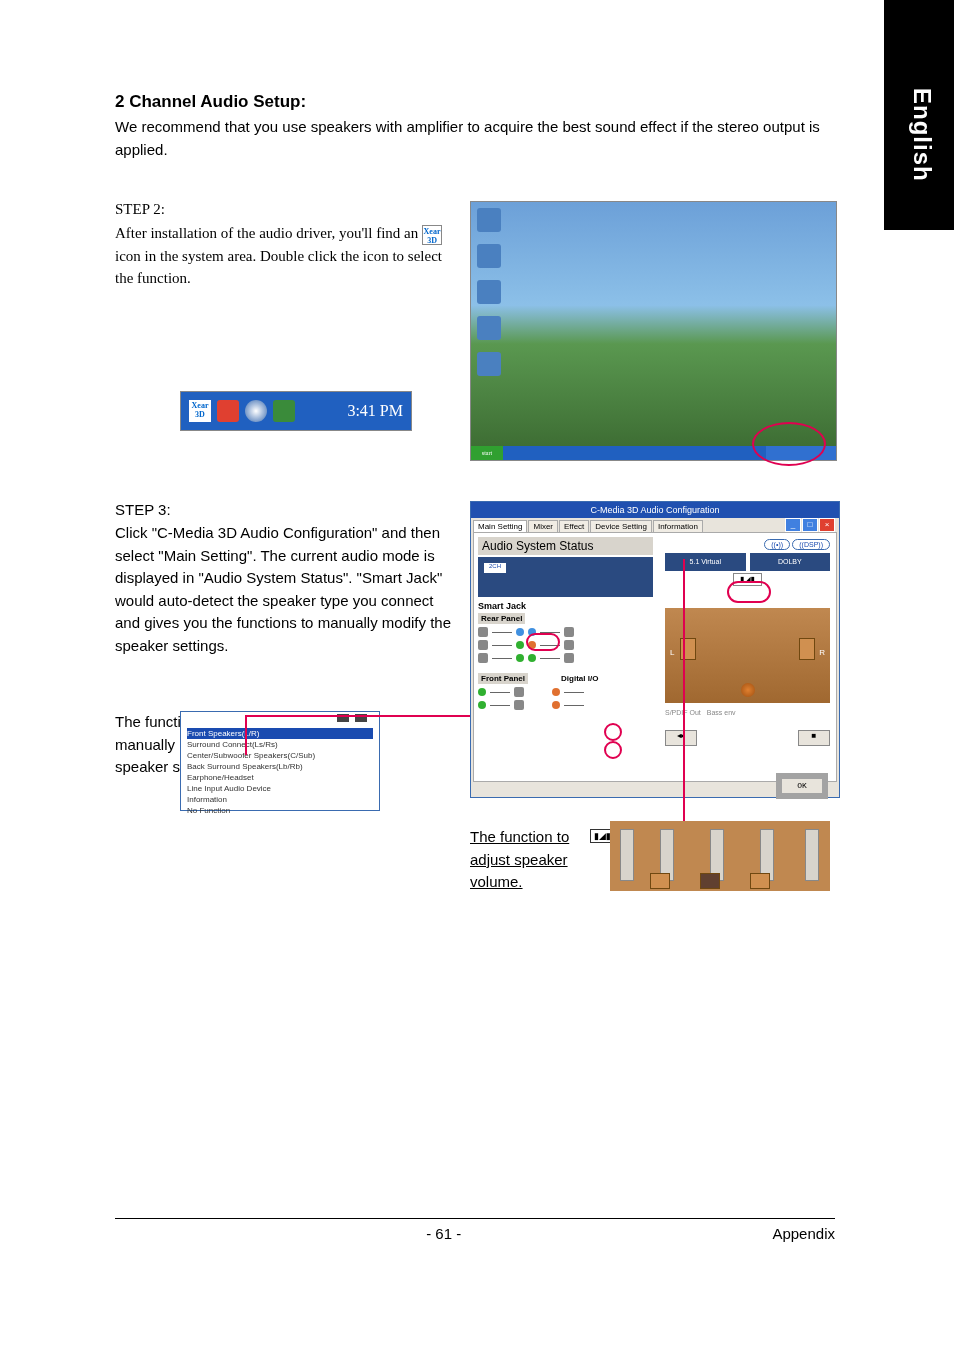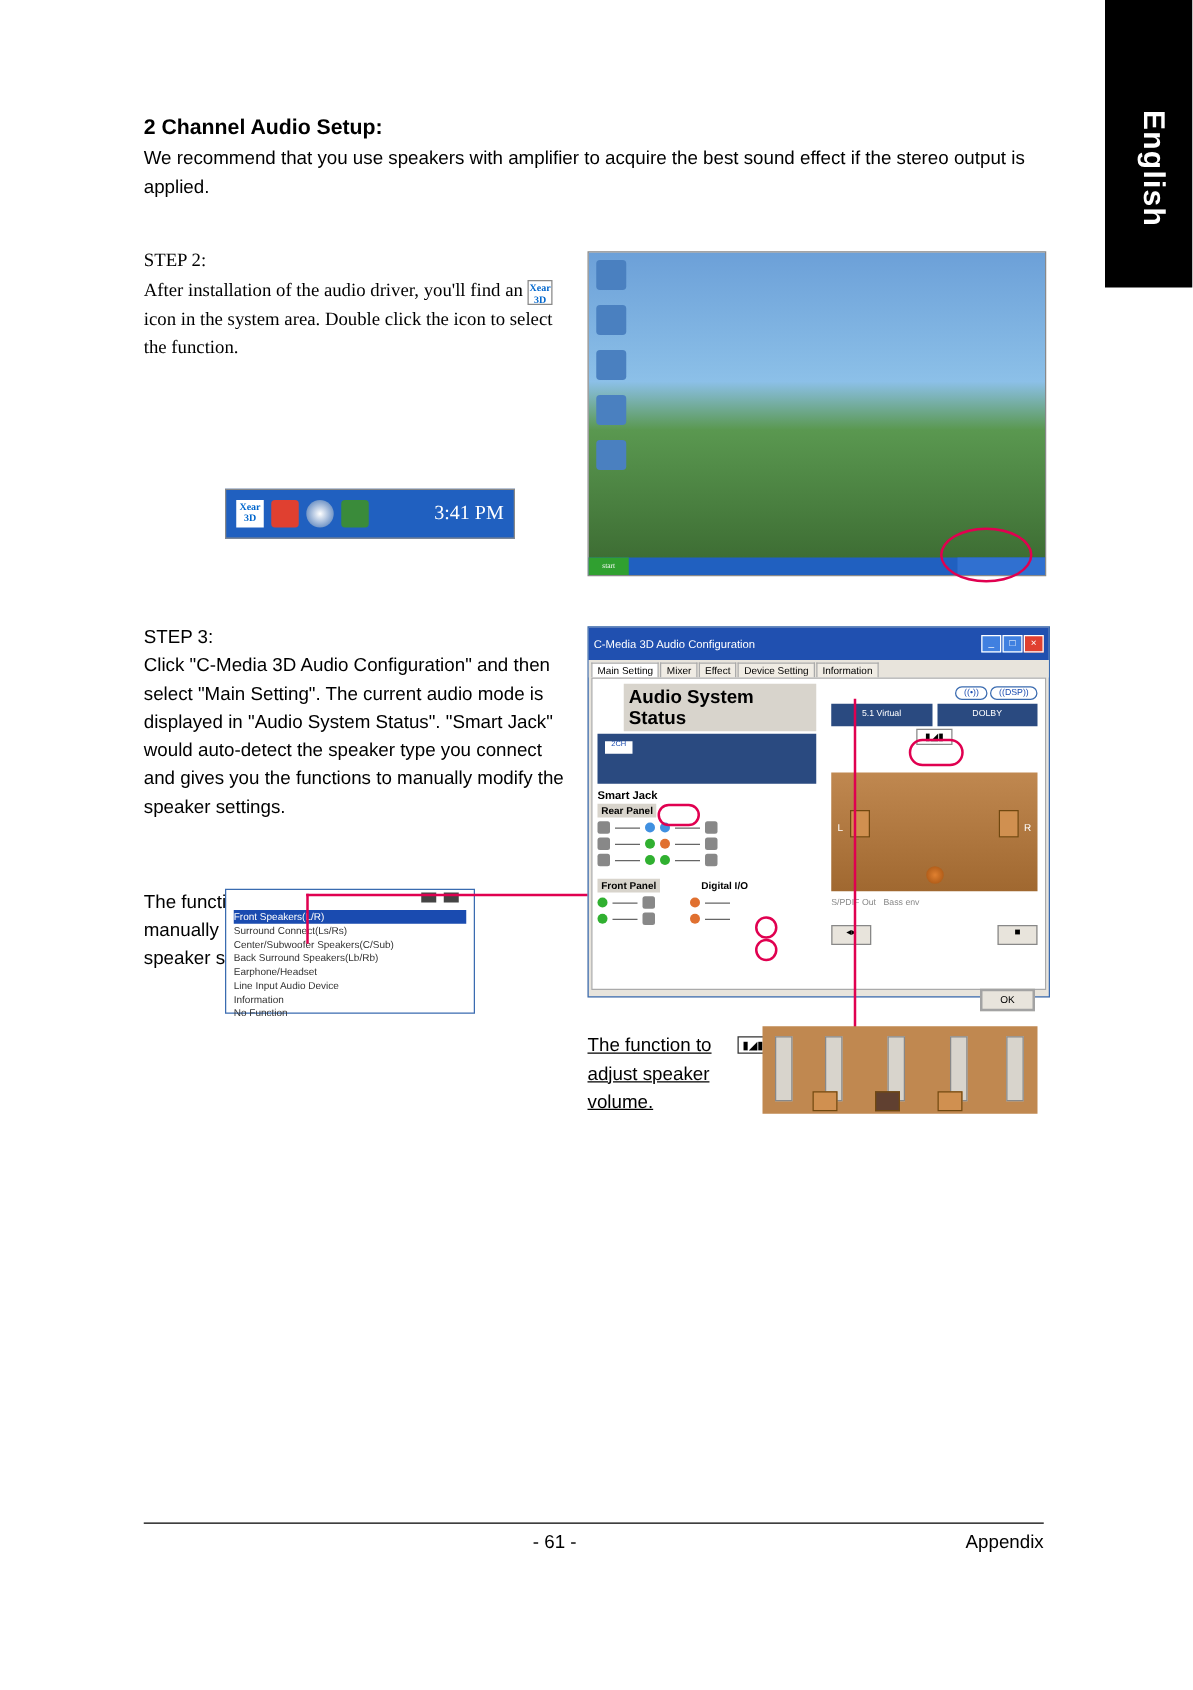--- a/index.html
+++ b/index.html
@@ -227,26 +227,27 @@
     top: 0;
     width: 368px;
     height: 295px;
     background: #e8e4dc;
     border: 1px solid #3a6bb0;
     font-size: 8px;
   }
   .config-title {
     background: #2050b0;
     color: #fff;
-    height: 26px;
+    height: 16px;
     line-height: 16px;
     padding: 0 4px;
     font-size: 9px;
     display: flex;
     align-items: center;
+    flex-direction: column;
   }
   .win-btns {
     margin-left: auto;
     display: flex;
     gap: 1px;
   }
   .win-btn {
     width: 14px;
     height: 12px;
     background: #4080e0;
@@ -274,25 +275,24 @@
   .panel {
     background: #fff;
     margin: 0 2px;
     height: 250px;
     border: 1px solid #aaa;
     position: relative;
     padding: 4px;
     box-sizing: border-box;
   }
   .status-title {
-    font-weight: bold;
-    font-size: 15px;
+    font-weight: normal;
+    font-size: 12px;
     background: #d8d4cc;
     padding: 2px 4px;
-    margin-left: 21px;
   }
   .blue-panel {
     background: #2a4a80;
     height: 40px;
     margin-top: 2px;
     position: relative;
   }
   .jack-title { font-size: 9px; font-weight: bold; margin-top: 4px; }
   .jack-sub { font-size: 8px; font-weight: bold; background: #d8d4cc; padding: 1px 3px; display: inline-block; margin-top: 2px; text-align: center; }
   .jack-row {
@@ -331,25 +331,26 @@
     background: #d09050;
     position: absolute;
     border: 1px solid #704810;
   }
   .ok-btn {
     position: absolute;
     right: 8px;
     bottom: -18px;
     width: 40px;
     height: 14px;
-    border: 2px solid #a3a3a3;
+    border: 6px solid #a3a3a3;
     background: #e8e4dc;
     text-align: center;
     font-size: 8px;
     line-height: 14px;
+    font-family: Liberation Mono, monospace;
   }
   .red-circle-sm {
     position: absolute;
     border: 2px solid #e00050;
     border-radius: 14px;
   }
   .vol-shot {
     position: absolute;
     left: 495px;
     top: 320px;

